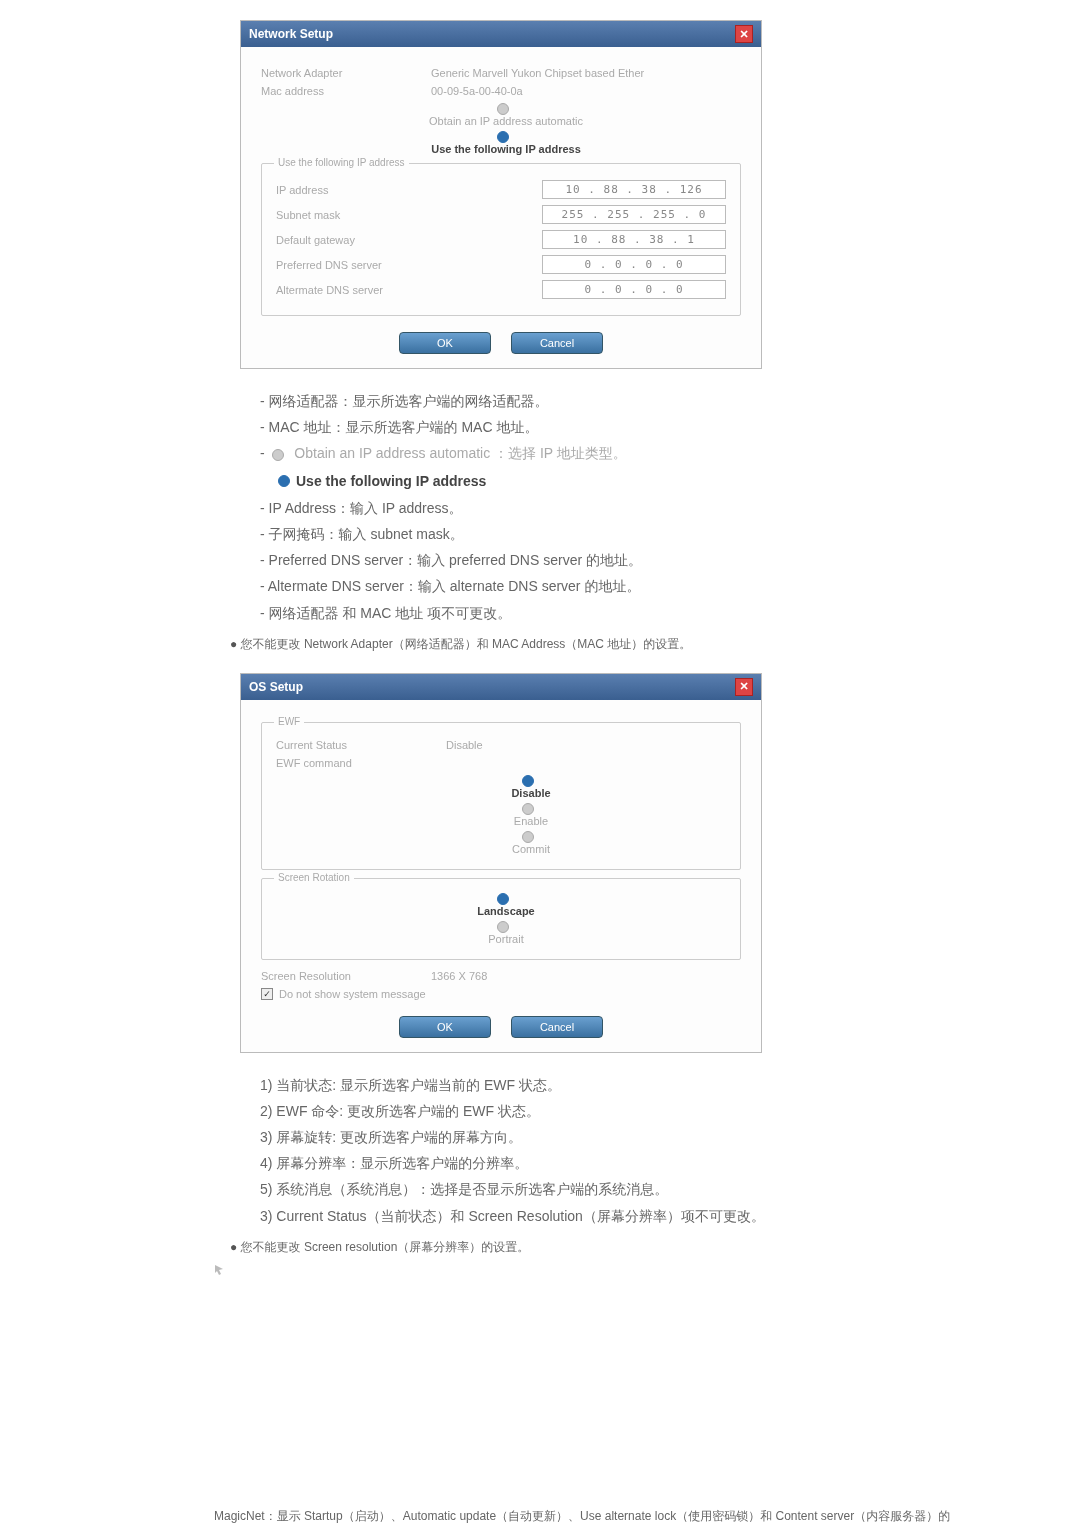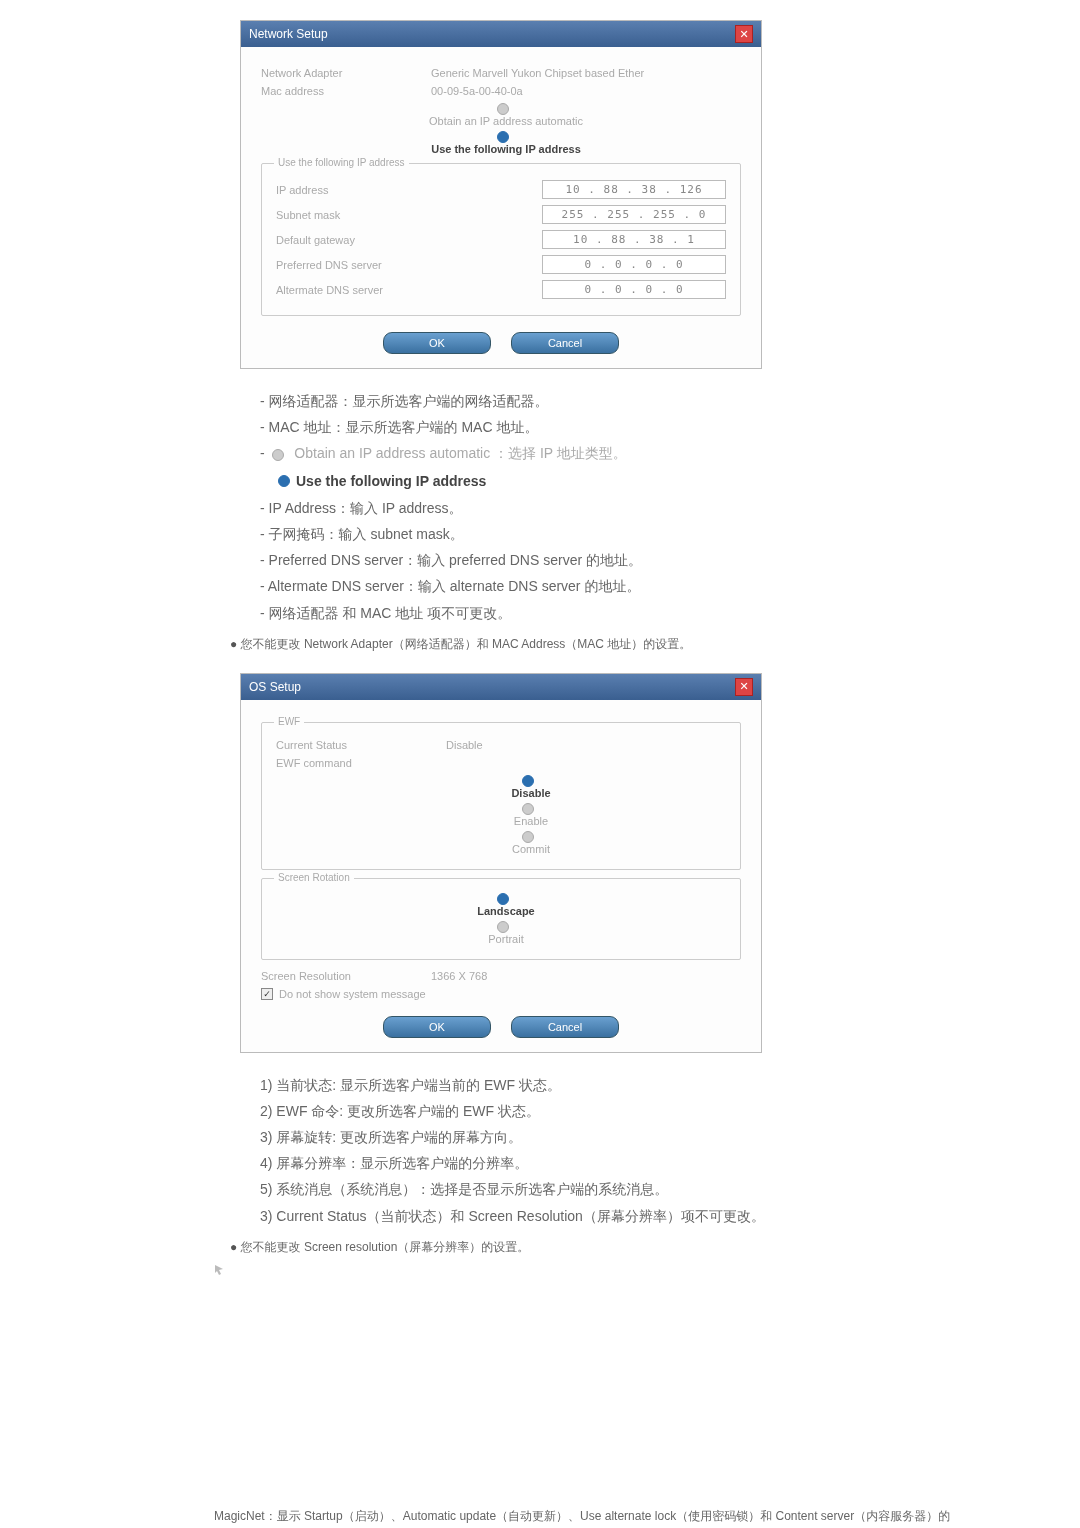--- a/index.html
+++ b/index.html
@@ -18,21 +18,21 @@
   .dialog {
     width: 520px;
     border: 1px solid #bbb;
     margin: 20px 0 20px 40px;
     background: #fdfdfd;
   }
   .dialog-header {
     background: linear-gradient(to bottom, #5a7fb0, #3a5f90);
     color: #fff;
     padding: 4px 8px;
-    font-weight: normal;
+    font-weight: bold;
     display: flex;
     justify-content: space-between;
     align-items: center;
     font-size: 12px;
   }
   .close-box {
     width: 16px;
     height: 16px;
     background: #d44;
     color: #fff;
@@ -127,27 +127,27 @@
     background: #fff;
   }
   .btnbar {
     display: flex;
     justify-content: center;
     gap: 20px;
     margin-top: 16px;
   }
   .btn {
     width: 90px;
-    padding: 4px 8px;
+    padding: 4px 0;
     text-align: center;
     color: #fff;
     font-size: 11px;
     border: 1px solid #356;
     background: linear-gradient(to bottom, #6aa0d0, #3a70a0);
-    border-radius: 9px;
+    border-radius: 4px;
   }
   .list1 {
     margin: 18px 0 10px 60px;
     line-height: 1.8;
     color: #666;
     font-size: 14px;
   }
   .list1 .item {
     margin: 1px 0;
   }

